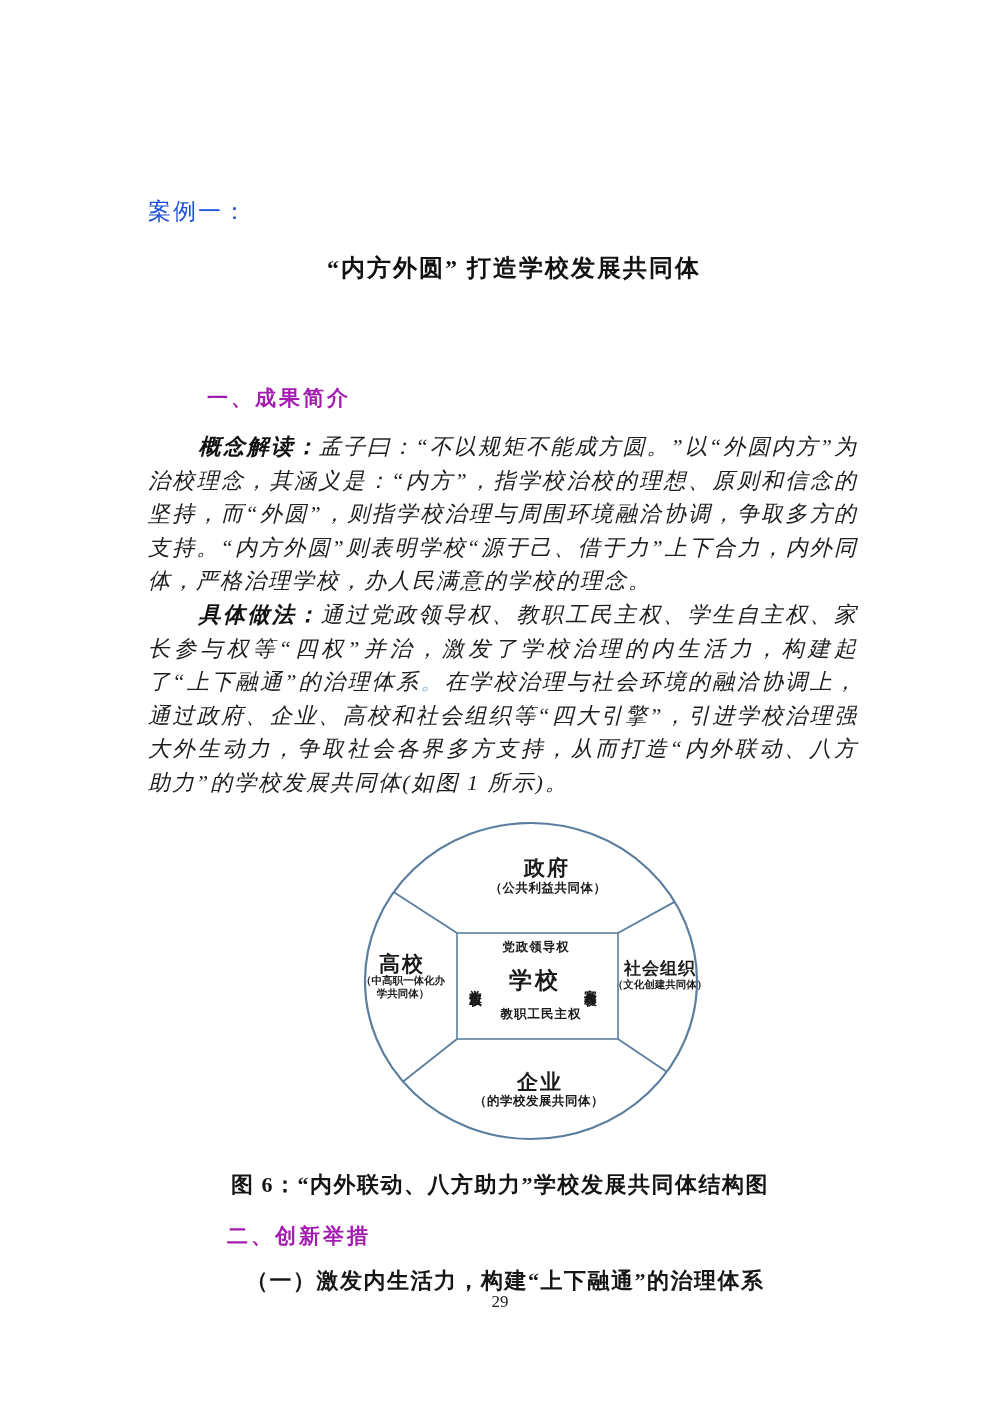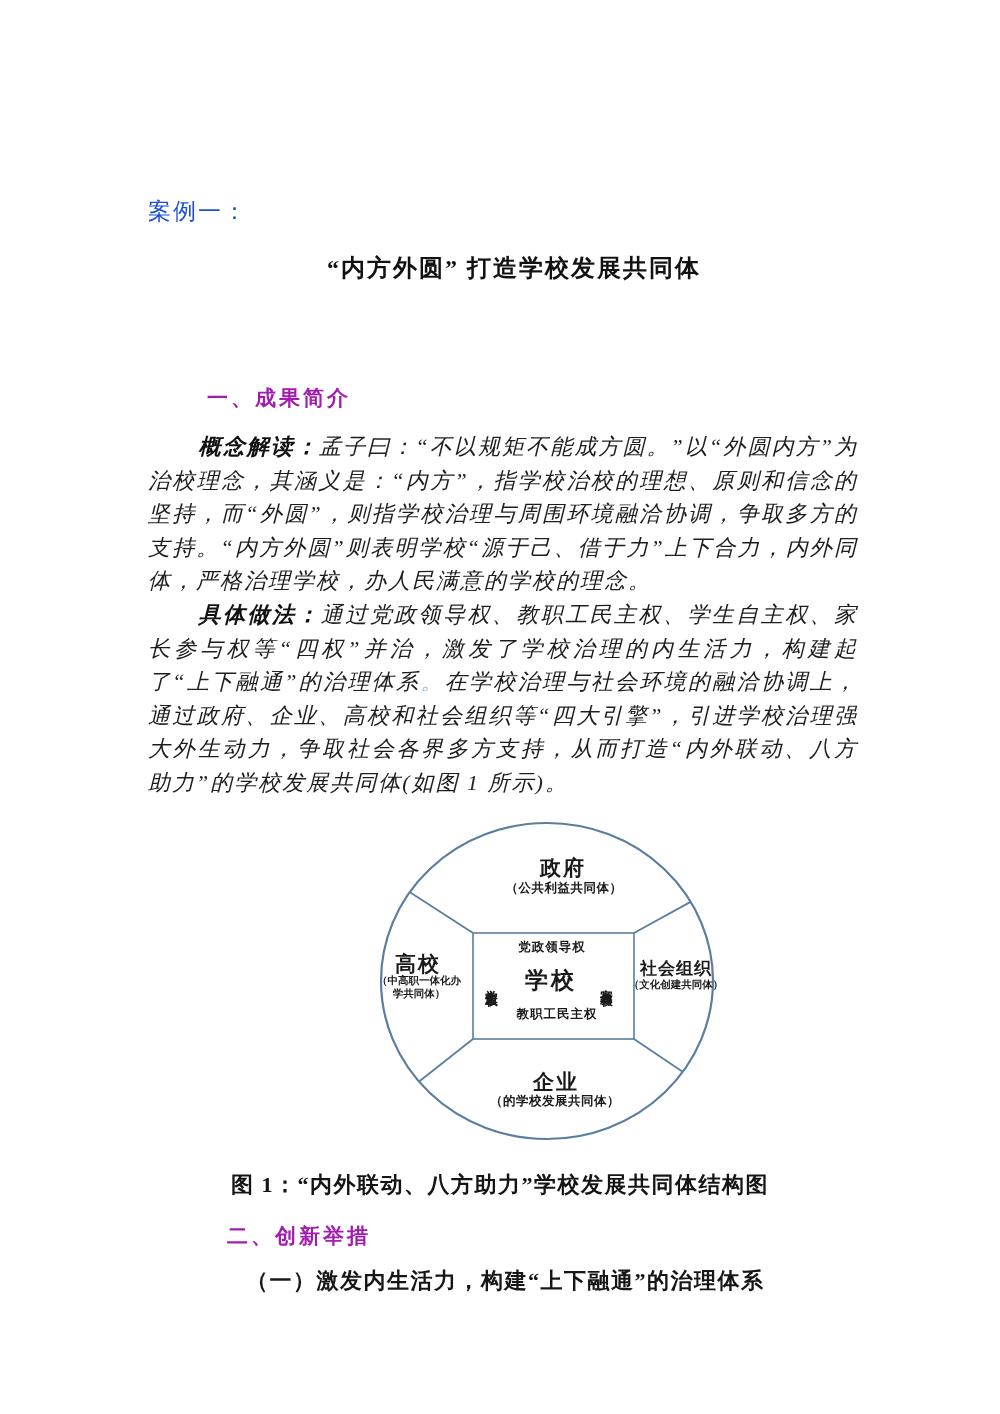--- a/index.html
+++ b/index.html
@@ -58,21 +58,21 @@
     color:var(--ink);
     font-style:italic;
   }
   .para1{top:430px;}
   .para2{top:598px;}
   .para b{font-weight:bold;color:#111;}
   .blue-period{color:var(--blue-accent);}
   .figure{
     position:absolute;
     left:358px; top:812px;
-    width:348px; height:336px;margin-left:16px;
+    width:348px; height:336px;
   }
   .figure svg{position:absolute;left:0;top:0;}
   .dlabel{
     position:absolute;
     transform:translate(-50%,-50%);
     white-space:nowrap;
     font-family:"Liberation Sans","DejaVu Sans",sans-serif;
     font-weight:bold;
     color:#1a1a1a;
     text-align:center;
@@ -155,20 +155,21 @@
     <div class="dlabel dl-main" style="left:182px; top:270px;">企业</div>
     <div class="dlabel dl-sub" style="left:181px; top:289px;">（的学校发展共同体）</div>
 
     <div class="dlabel dl-inner" style="left:178px; top:135px;">党政领导权</div>
     <div class="dlabel dl-center" style="left:177px; top:168px;">学校</div>
     <div class="dlabel dl-inner" style="left:183px; top:202px;">教职工民主权</div>
     <div class="dlabel dl-vert" style="left:117px; top:170px;">学生自主权</div>
     <div class="dlabel dl-vert" style="left:232px; top:170px;">家长参与权</div>
   </div>
 
-  <div class="fig-caption">图 1：“内外联动、八方助力”学校发展共同体结构图</div>
+  <div class="fig-caption">图 6：“内外联动、八方助力”学校发展共同体结构图</div>
 
   <div class="sec-heading sec2">二、创新举措</div>
 
   <div class="sub-heading">（一）激发内生活力，构建“上下融通”的治理体系</div>
 
+  <div class="page-number">29</div>
 
 </div>
 
 </body></html>

